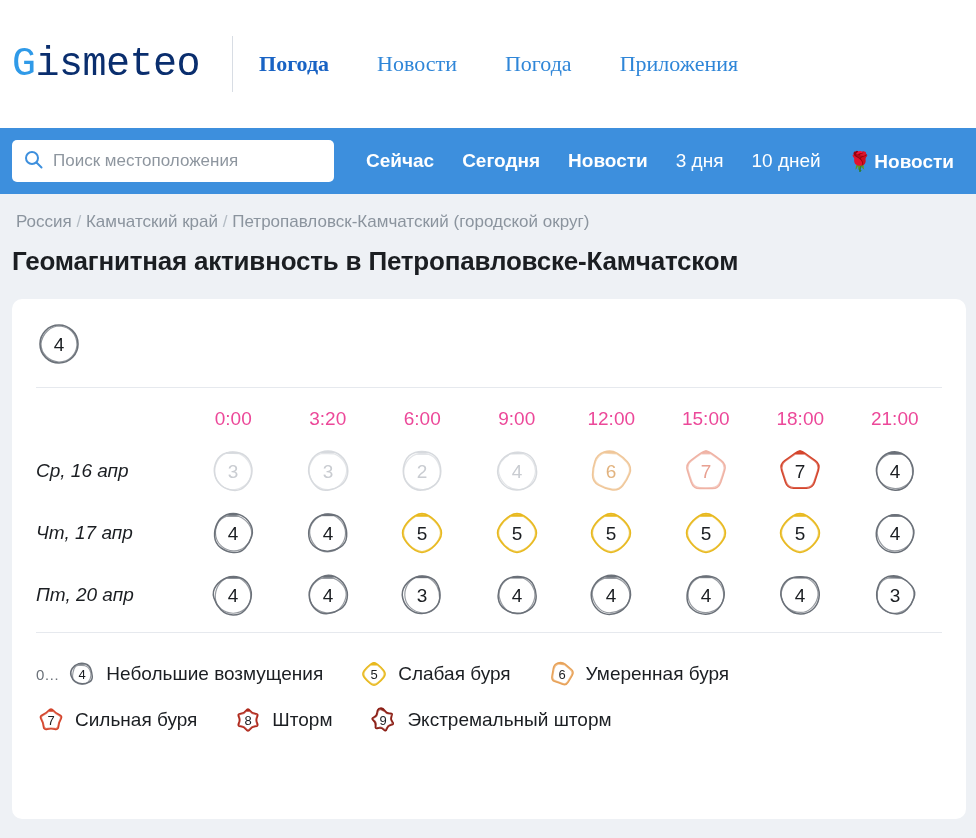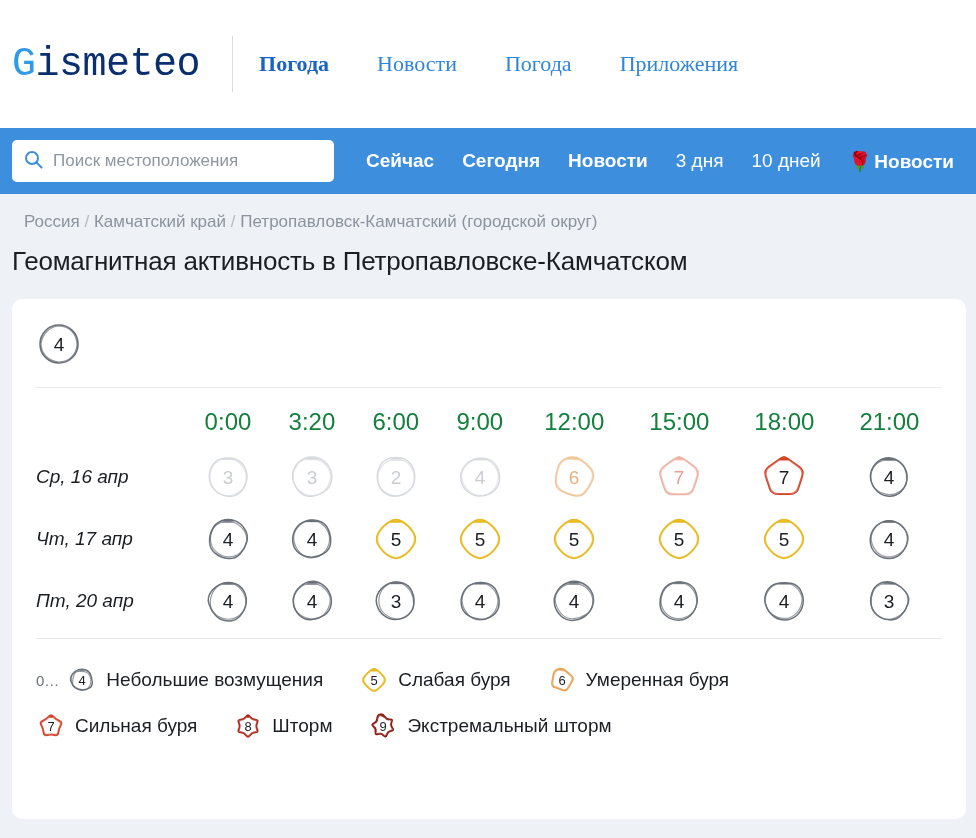--- a/index.html
+++ b/index.html
@@ -79,27 +79,27 @@
     font-size: 19px;
     text-decoration: none;
   }
   .bluelinks a.bold { font-weight: bold; }
   .rose { font-size: 19px; margin-right: 2px; }
 
   
   .crumbs {
     font-size: 17px;
     color: #8b949e;
-    padding: 18px 0 0 24px;
+    padding: 18px 0 0 16px;
   }
   .crumbs .sep { color: #b4bcc4; }
   .crumbs .last { color: #8b949e; }
   h1.title {
     font-size: 26px;
-    font-weight: normal;
+    font-weight: bold;
     color: #1b1e22;
     margin: 14px 0 0 12px;
     letter-spacing: -0.2px;
   }
 
   
   .card {
     margin: 22px 10px 0 12px;
     background: #ffffff;
     border-radius: 10px;
@@ -122,22 +122,22 @@
     margin: 0 0 0 0;
   }
 
   
   table.kp {
     width: 100%;
     border-collapse: collapse;
     margin-top: 6px;
   }
   table.kp th {
-    font-size: 24px;
-    color: #15803d;
+    font-size: 19px;
+    color: #ec4899;
     font-weight: normal;
     padding: 14px 0 10px 0;
     text-align: center;
   }
   table.kp th.daycol { text-align: left; width: 150px; }
   table.kp td {
     text-align: center;
     padding: 7px 0;
   }
   table.kp td.day {

